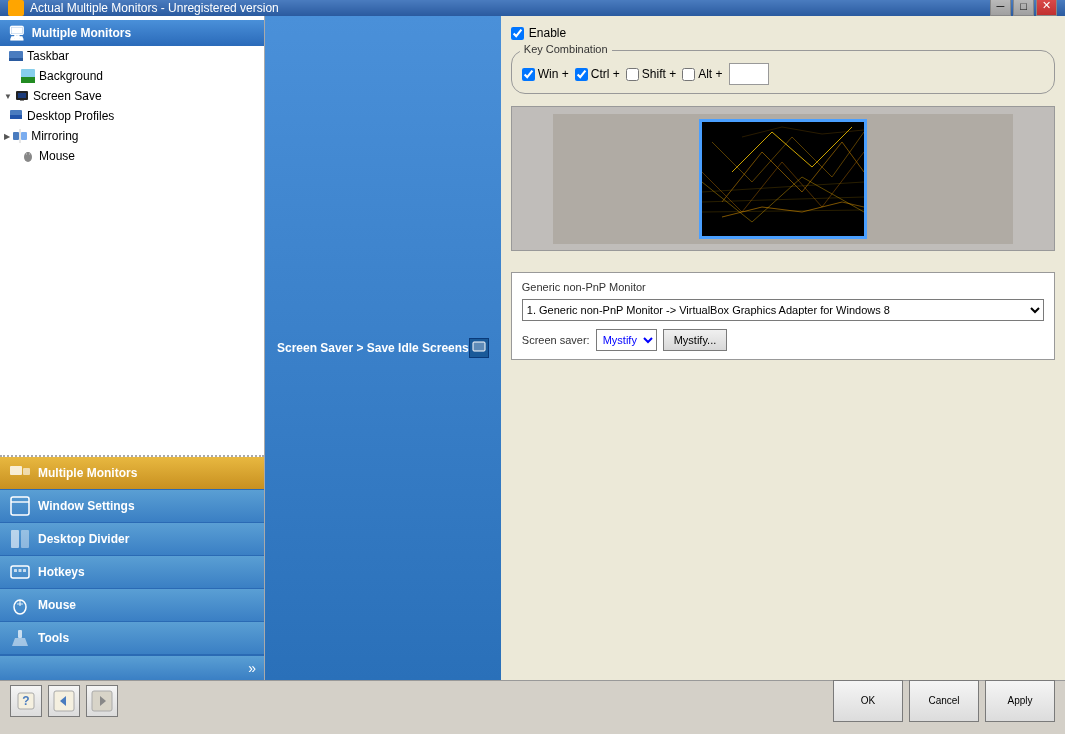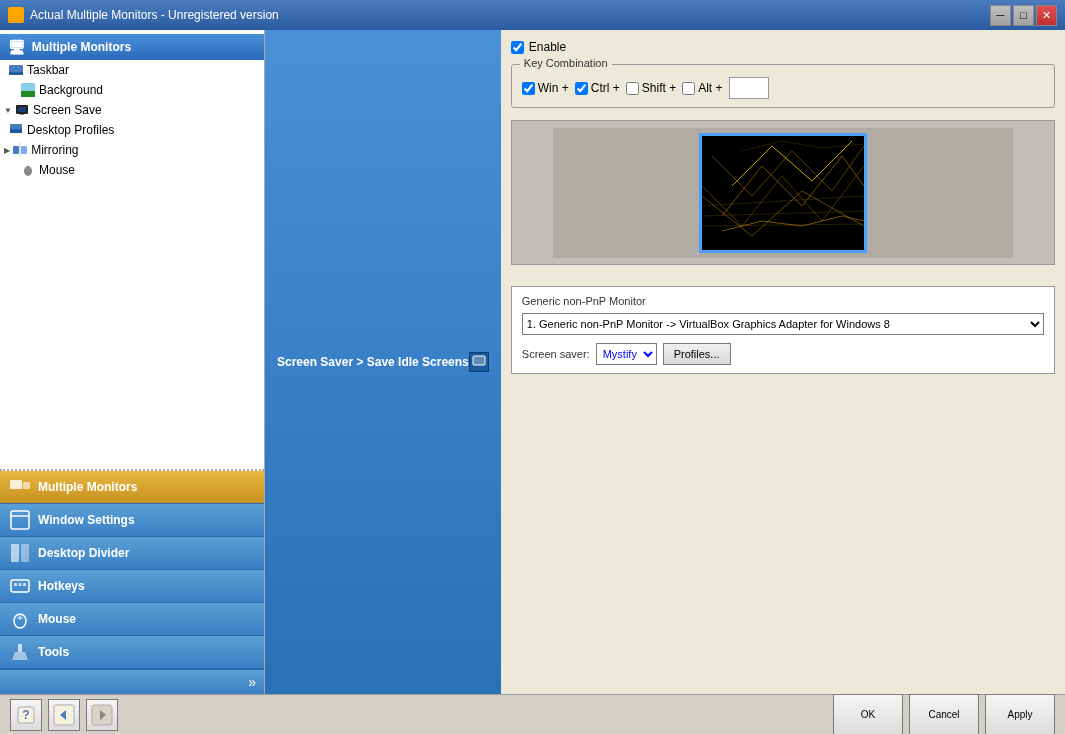--- a/index.html
+++ b/index.html
@@ -1,23 +1,23 @@
 <!DOCTYPE html>
 <html><head>
   <meta charset="utf-8">
   <style>
     * { box-sizing: border-box; margin: 0; padding: 0; font-family: 'Segoe UI', Tahoma, sans-serif; font-size: 12px; }
     body { width: 1065px; height: 734px; overflow: hidden; background: #d4d0c8; }
 
     
     .title-bar {
-      height: 30px;
+      height: 16px;
       background: linear-gradient(to bottom, #4a7cbf, #2a5a9f);
       display: flex;
-      align-items: center;
+      align-items: flex-end;
       justify-content: space-between;
       padding: 0 8px;
       color: white;
     }
     .title-bar-text { font-size: 12px; font-weight: normal; }
     .title-bar-buttons { display: flex; gap: 2px; }
     .title-bar-btn {
       width: 21px; height: 21px;
       display: flex; align-items: center; justify-content: center;
       background: linear-gradient(to bottom, #c0c0c0, #a0a0a0);
@@ -126,21 +126,21 @@
     .enable-row {
       display: flex;
       align-items: center;
       margin-bottom: 10px;
     }
     .enable-row input { margin-right: 5px; }
 
     
     .group-box {
       border: 1px solid #999;
-      border-radius: 3px;
+      border-radius: 14px;
       padding: 8px 10px;
       margin-bottom: 12px;
       position: relative;
       background: #ece9d8;
     }
     .group-label {
       position: absolute;
       top: -8px;
       left: 8px;
       background: #ece9d8;
@@ -485,21 +485,21 @@
       <div class="monitor-info">
         <div class="monitor-label">Generic non-PnP Monitor</div>
         <select class="monitor-select">
           <option value="1. Generic non-PnP Monitor -&gt; VirtualBox Graphics Adapter for Windows 8">1. Generic non-PnP Monitor -&gt; VirtualBox Graphics Adapter for Windows 8</option>
         </select>
         <div class="screen-saver-row">
           <span class="screen-saver-label">Screen saver:</span>
           <select class="screen-saver-select">
             <option value="Mystify">Mystify</option>
           </select>
-          <button class="settings-btn">Profiles...</button>
+          <button class="settings-btn">Mystify...</button>
         </div>
       </div>
     </div>
   </div>
 </div>
 
 <div class="bottom-bar">
   <div class="bottom-left">
     <button class="help-btn" title="Help">
       <svg width="18" height="18" viewBox="0 0 18 18">

